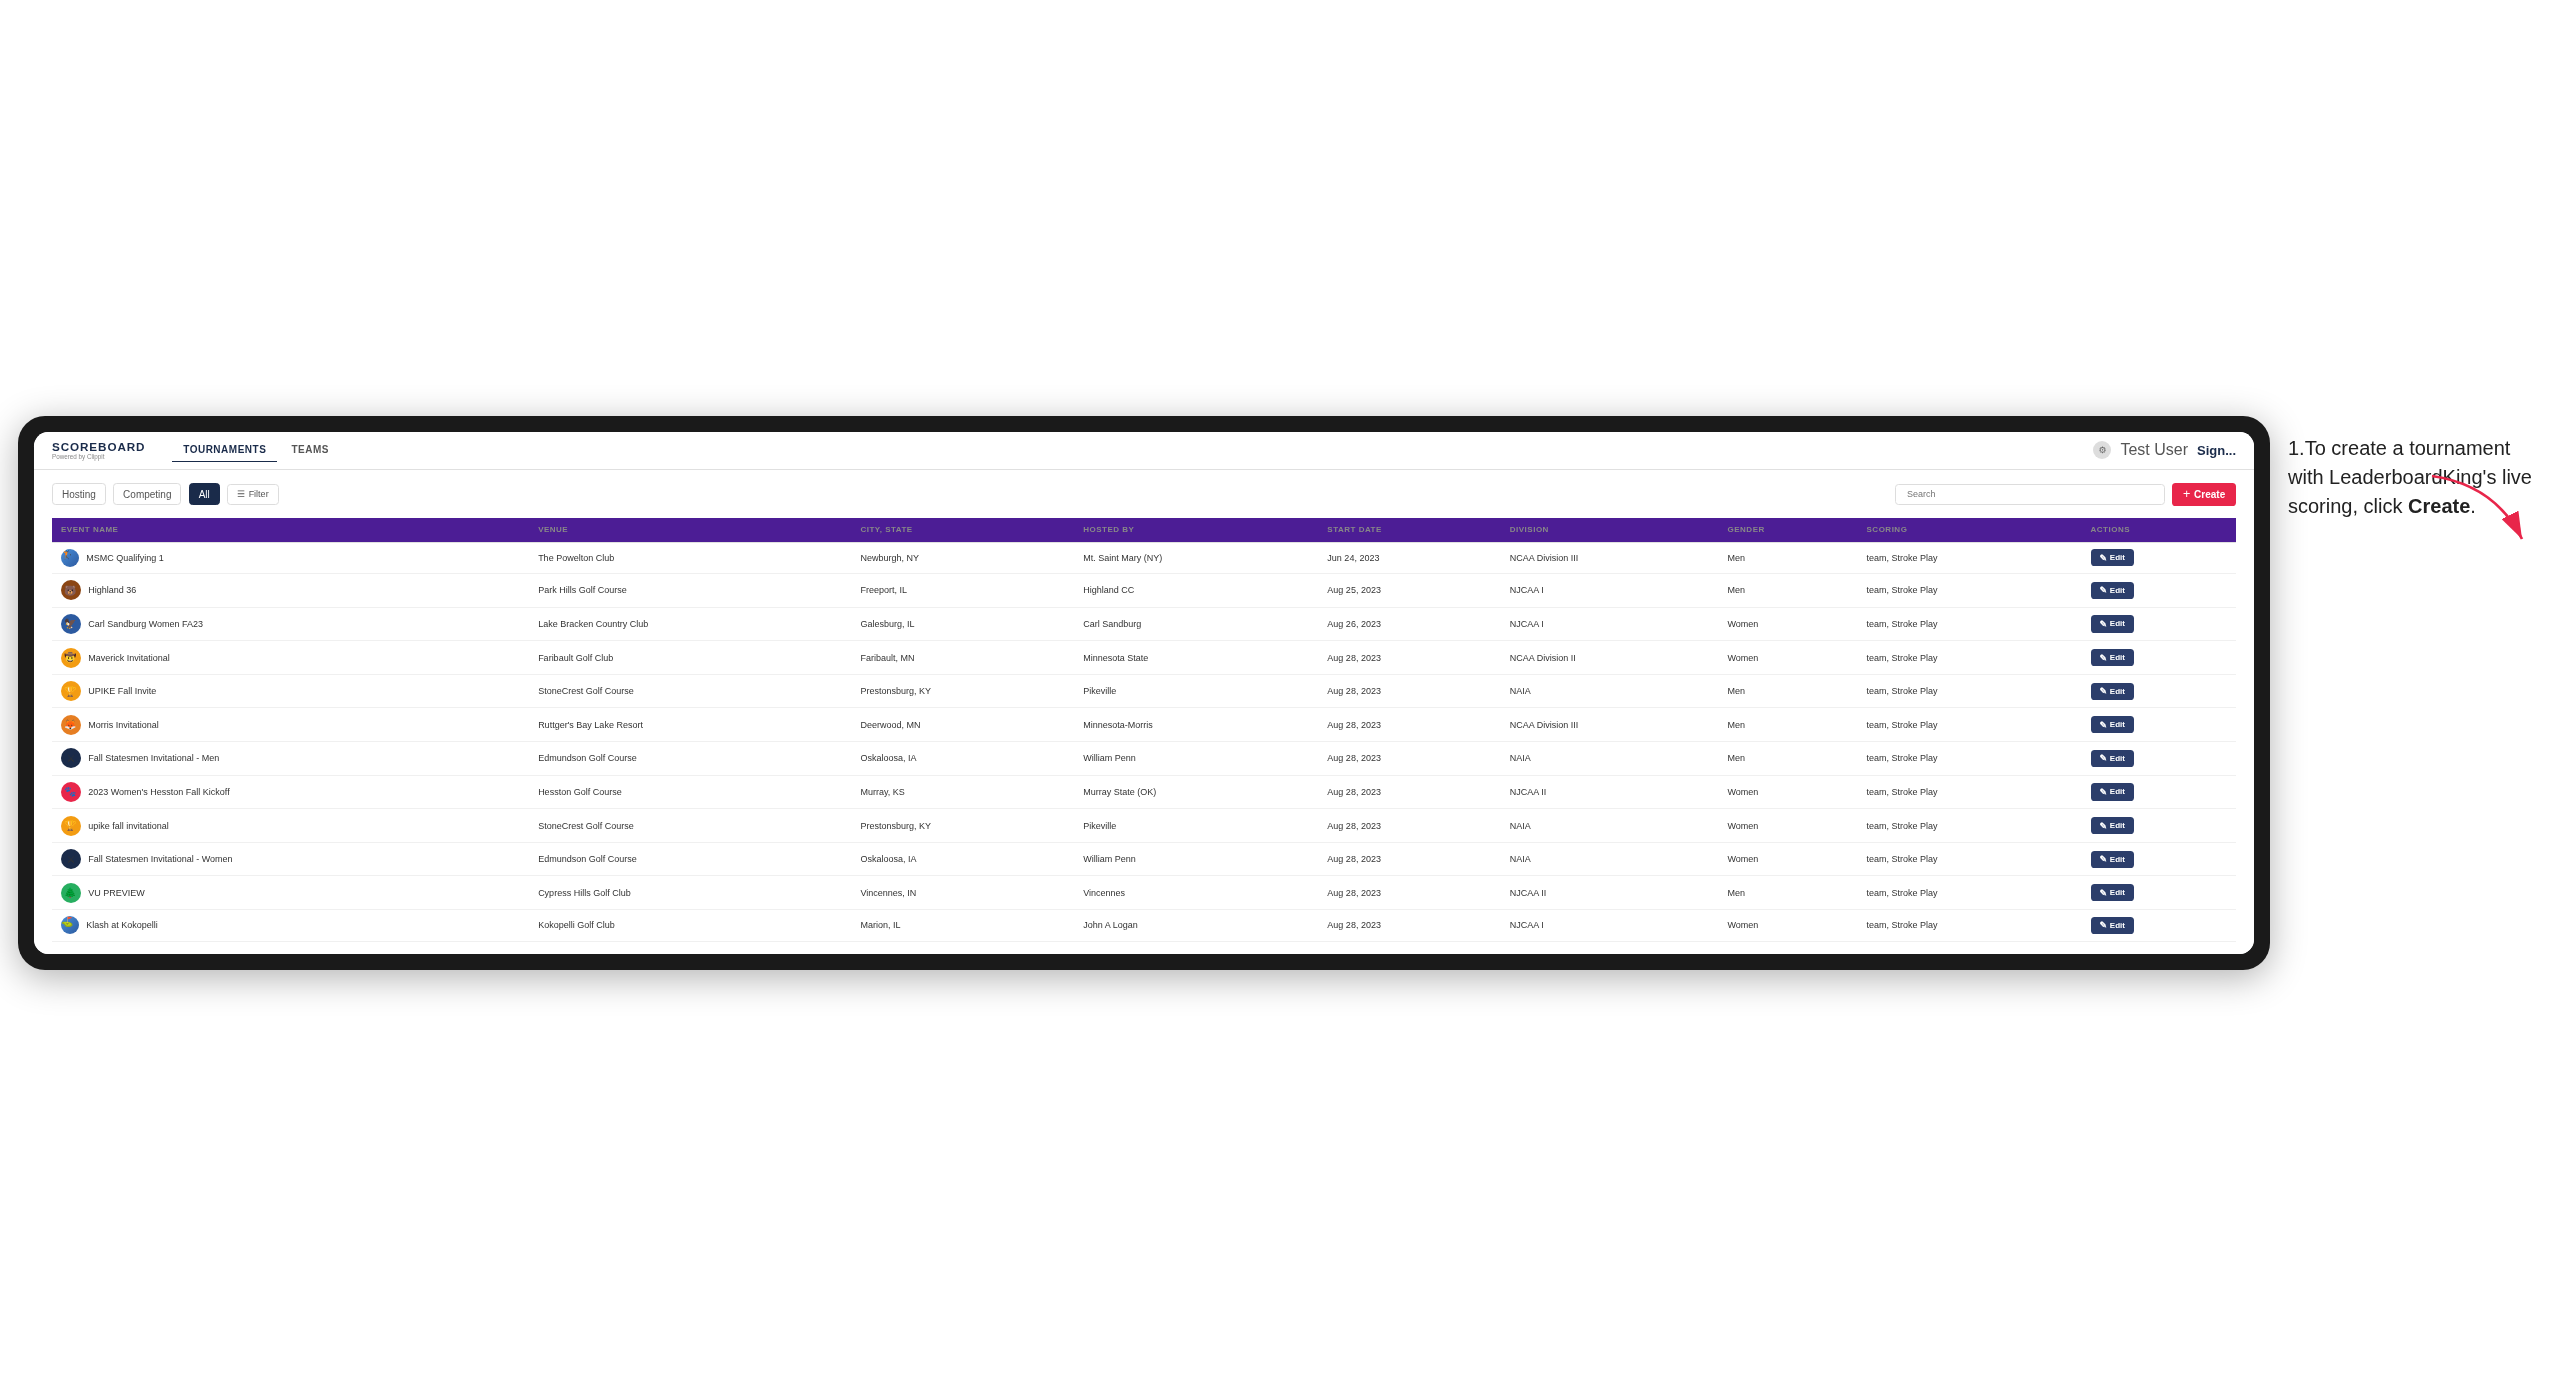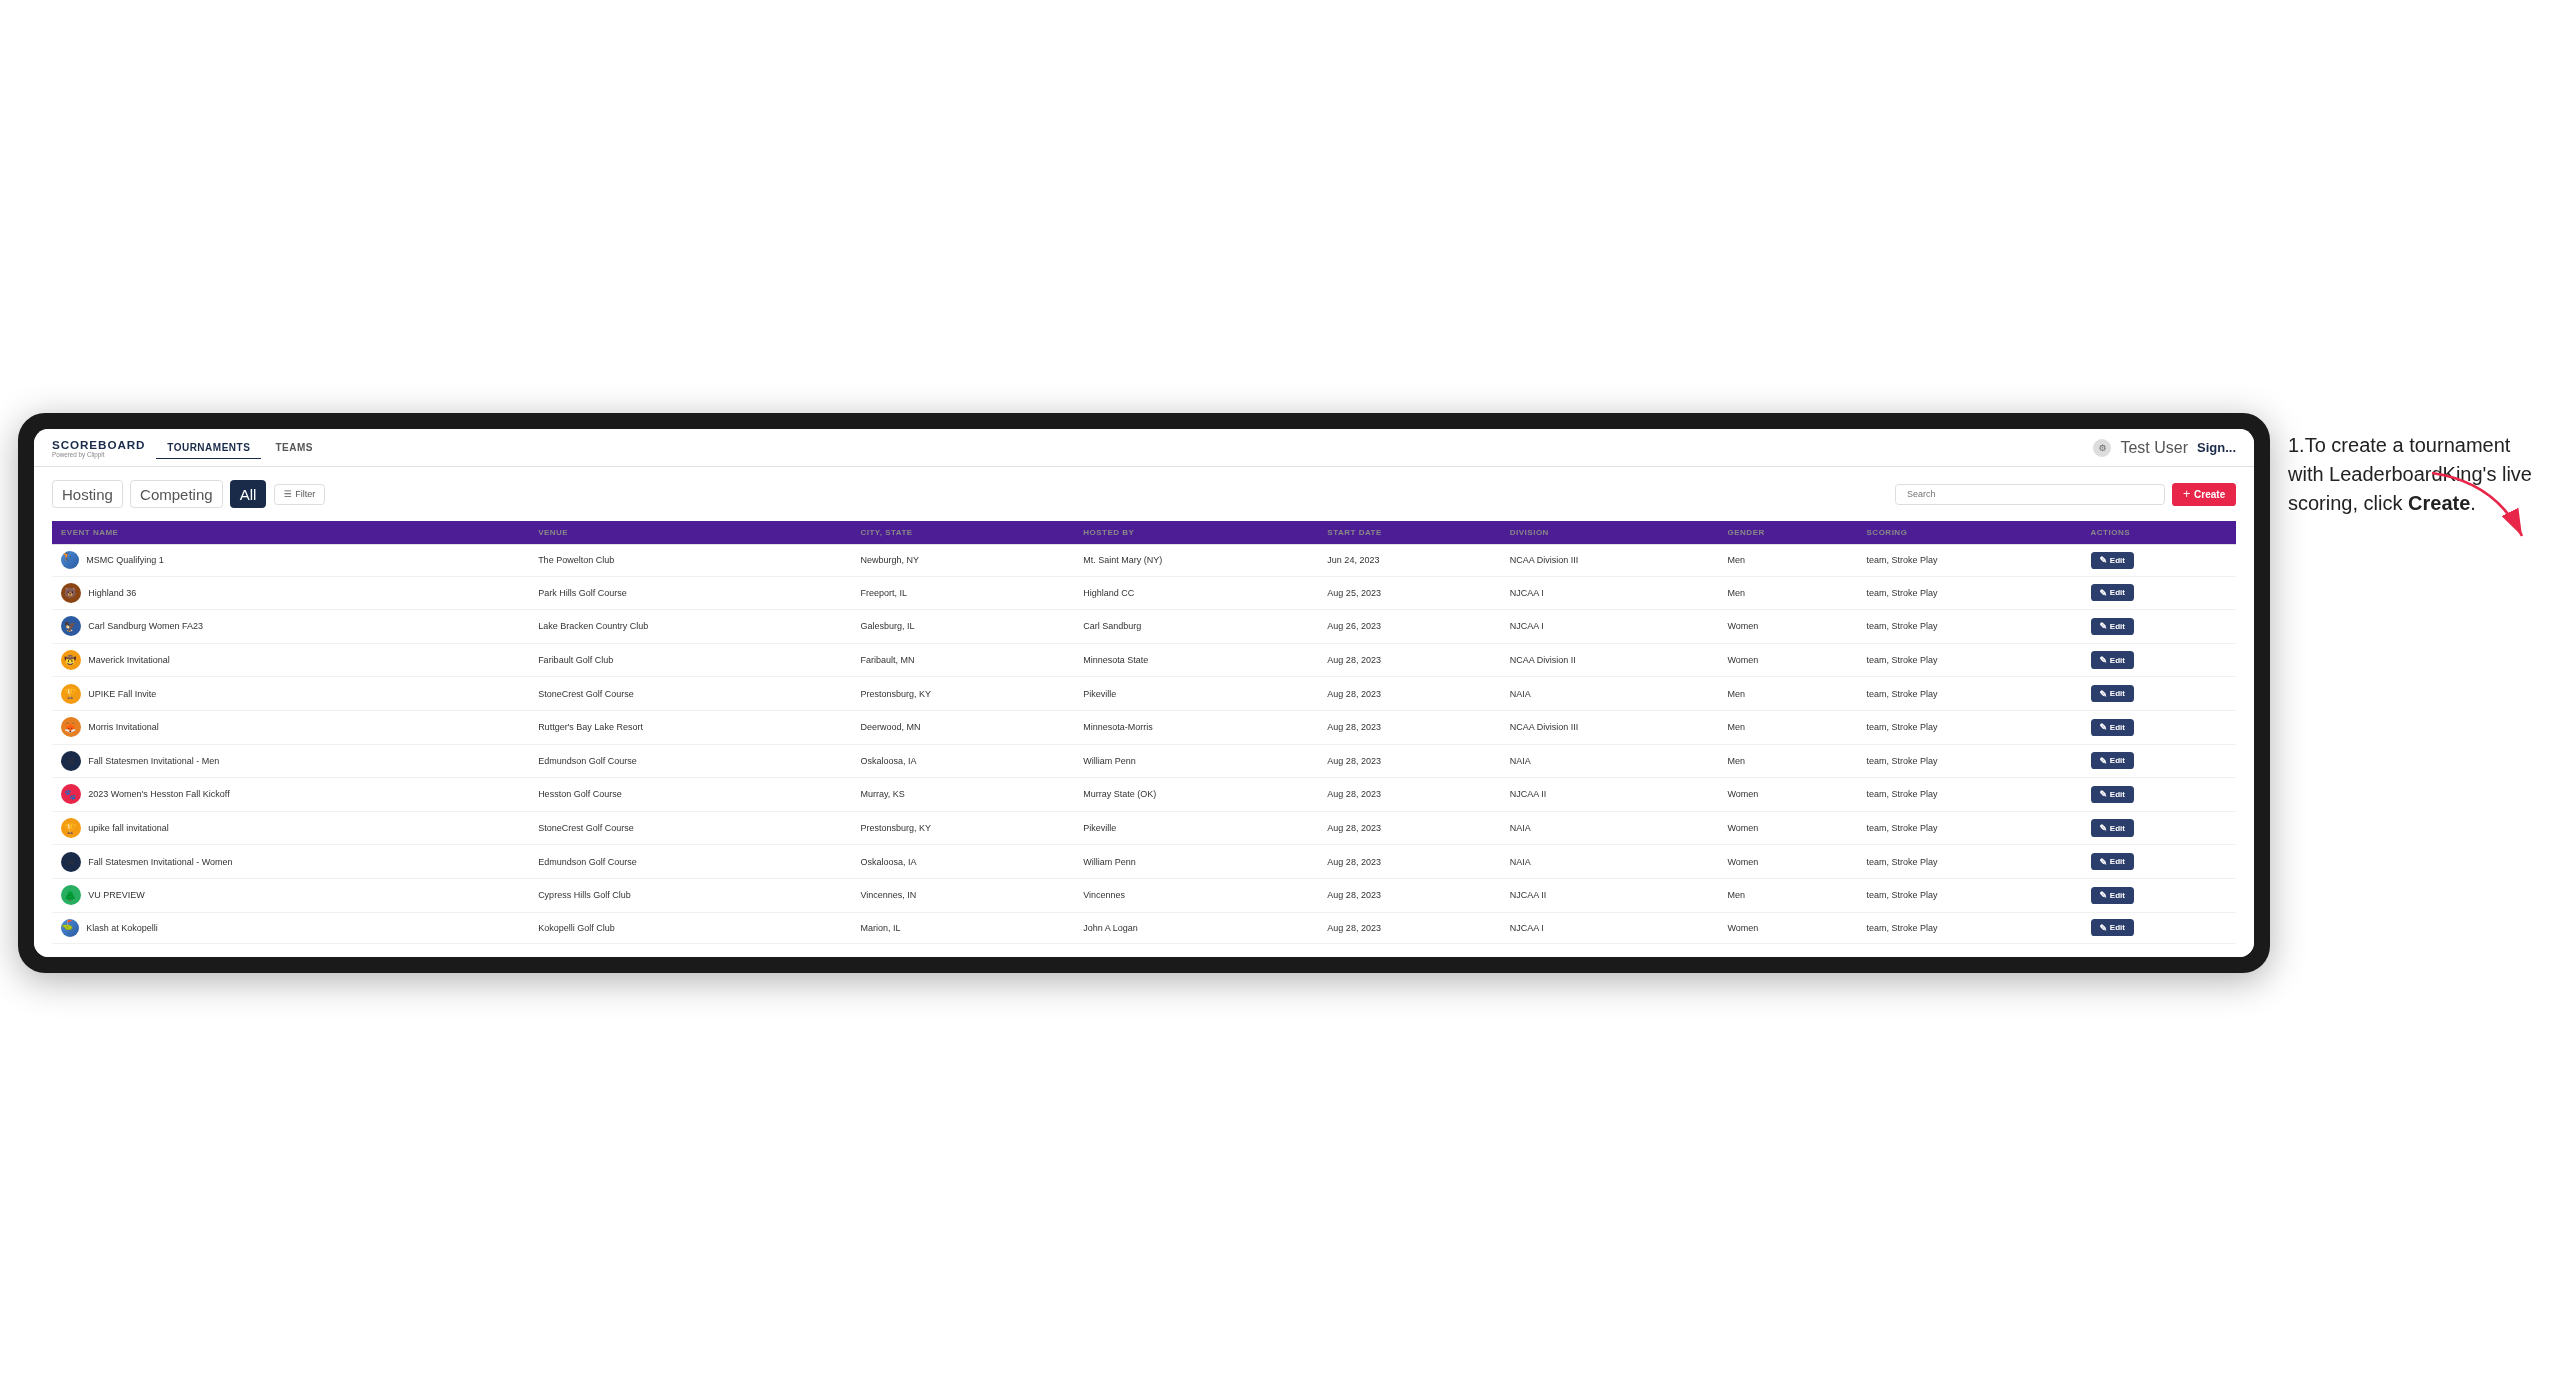--- a/index.html
+++ b/index.html
@@ -27,21 +27,21 @@
       border-radius: 14.4px;
       overflow: hidden;
     }
 
     .app-header {
       background: #fff;
       display: flex;
       align-items: center;
       padding: 7.2px 18px;
       border-bottom: 0.9px solid #e0e0e0;
-      gap: 11px;
+      gap: 27px;
       justify-content: space-between;
     }
 
     .brand-logo {
       display: flex;
       flex-direction: column;
     }
 
     .brand-name {
       font-size: 11.7px;
@@ -116,21 +116,21 @@
 
     .toolbar {
       display: flex;
       align-items: center;
       gap: 7.2px;
       margin-bottom: 12.6px;
     }
 
     .filter-btn {
       padding: 4.5px 9px;
-      font-size: 15px;
+      font-size: 10px;
       border: 0.9px solid #ddd;
       border-radius: 3.6px;
       background: #fff;
       color: #555;
       cursor: pointer;
     }
 
     .filter-btn.active {
       background: #1a2b4a;
       color: #fff;

